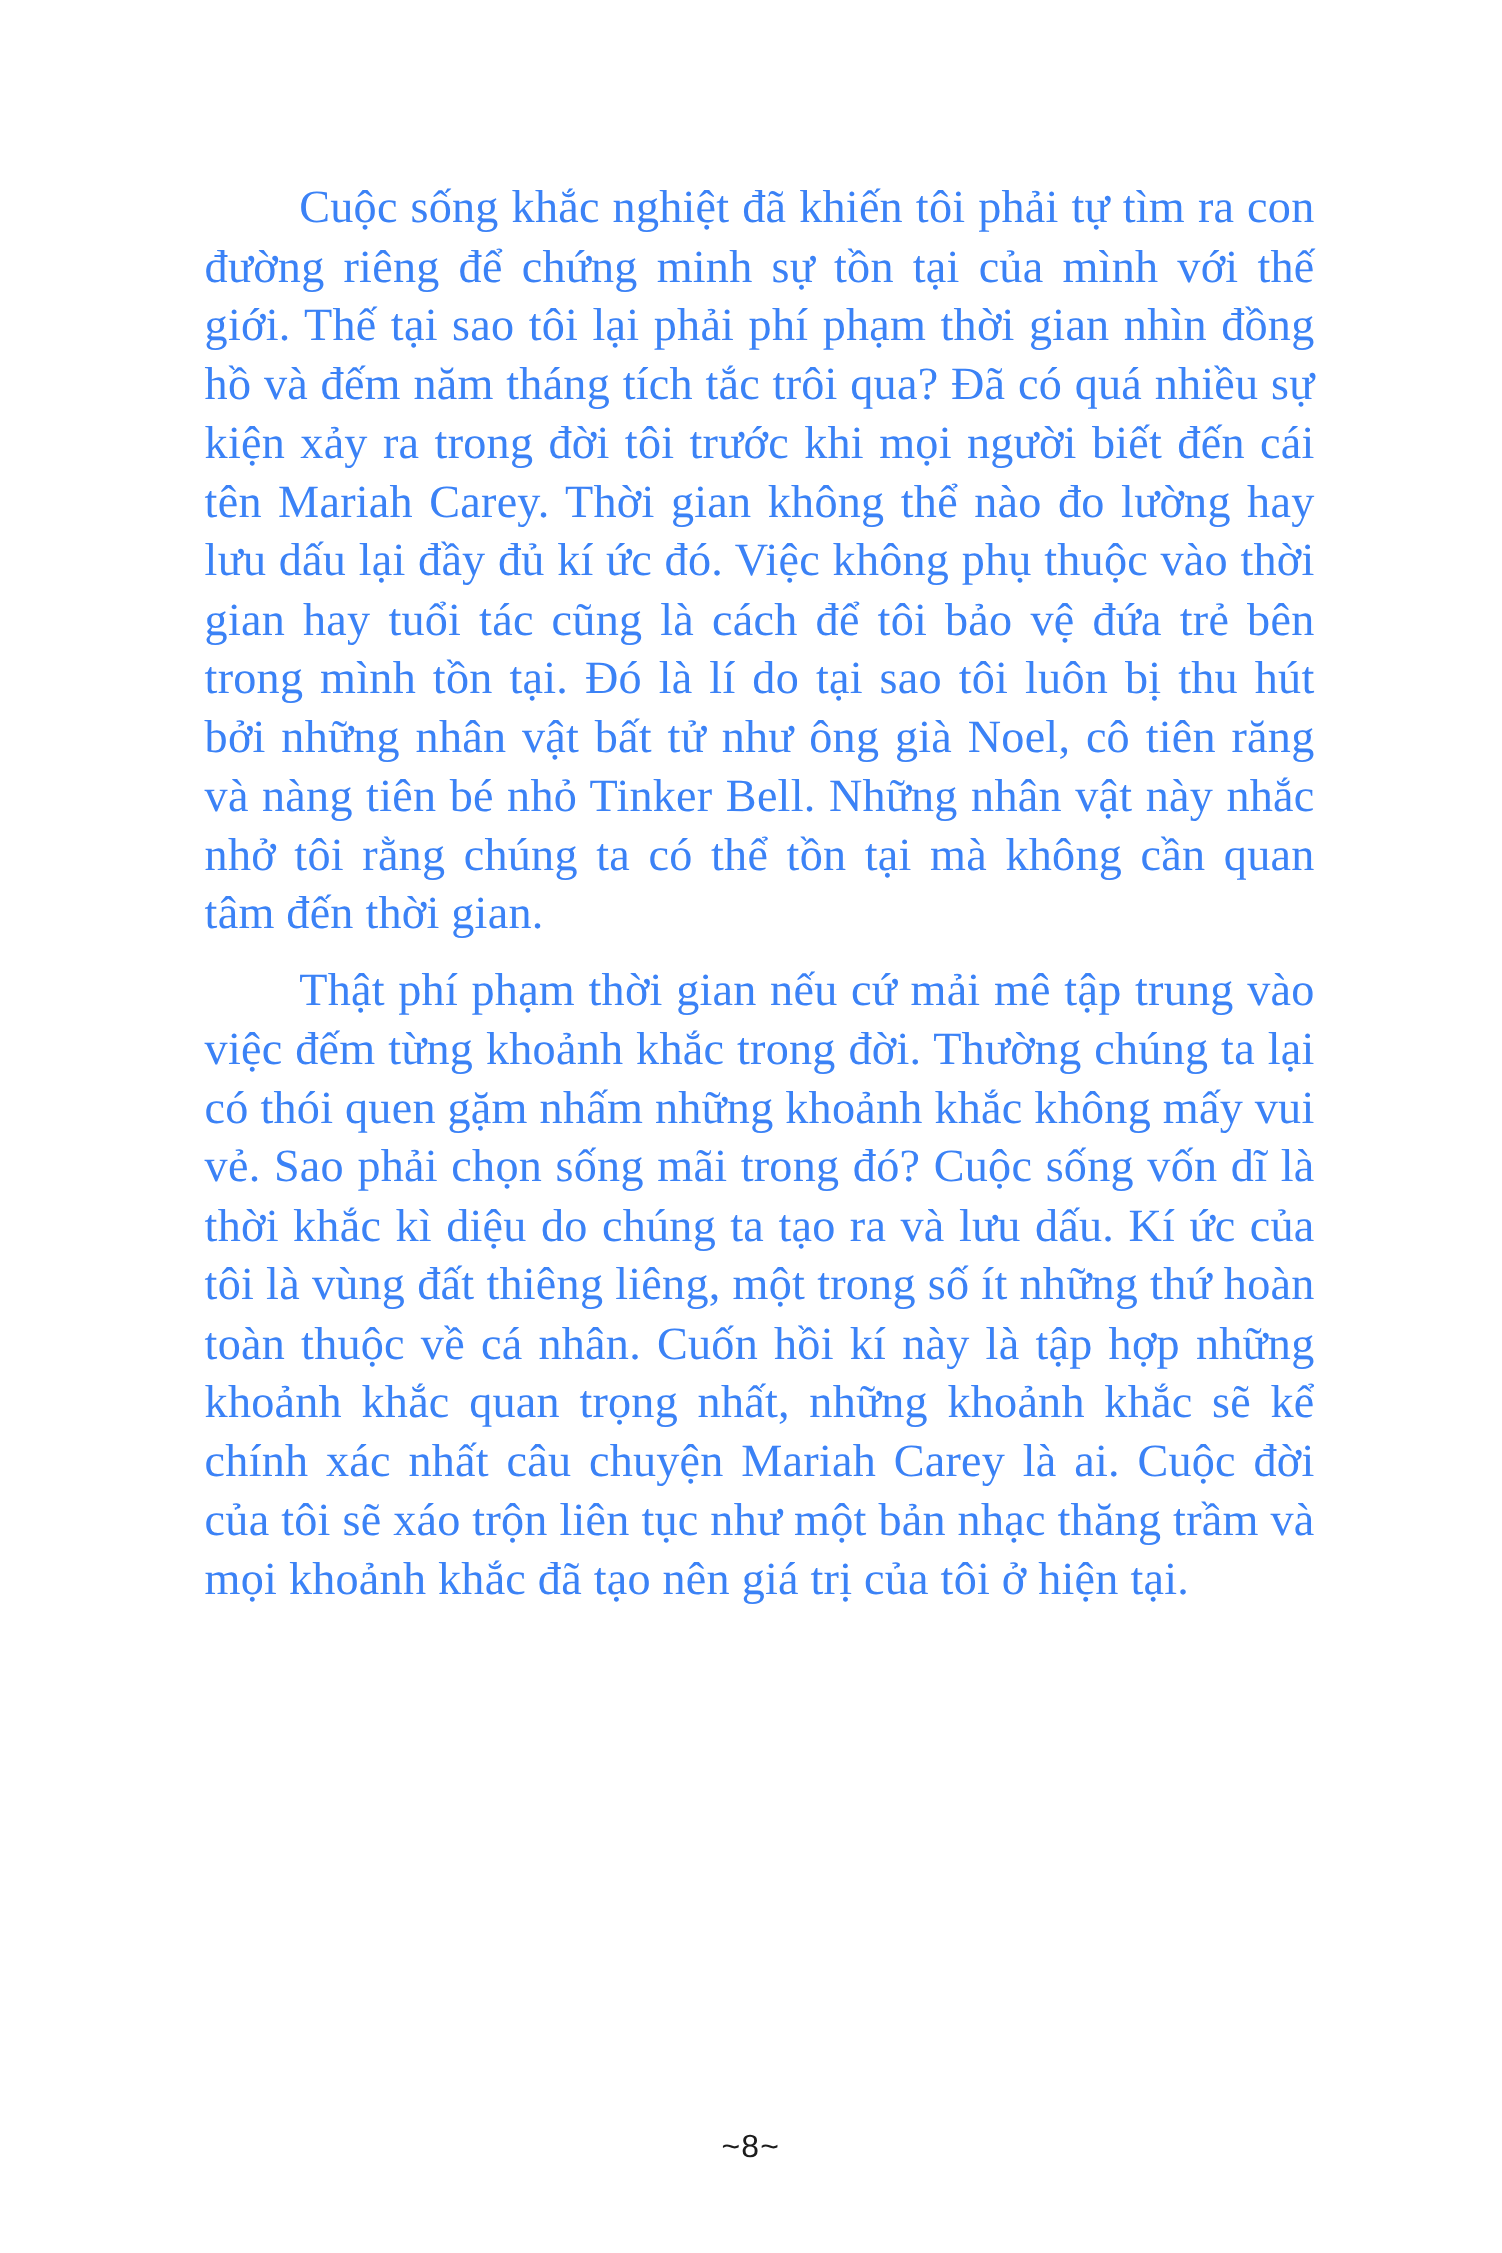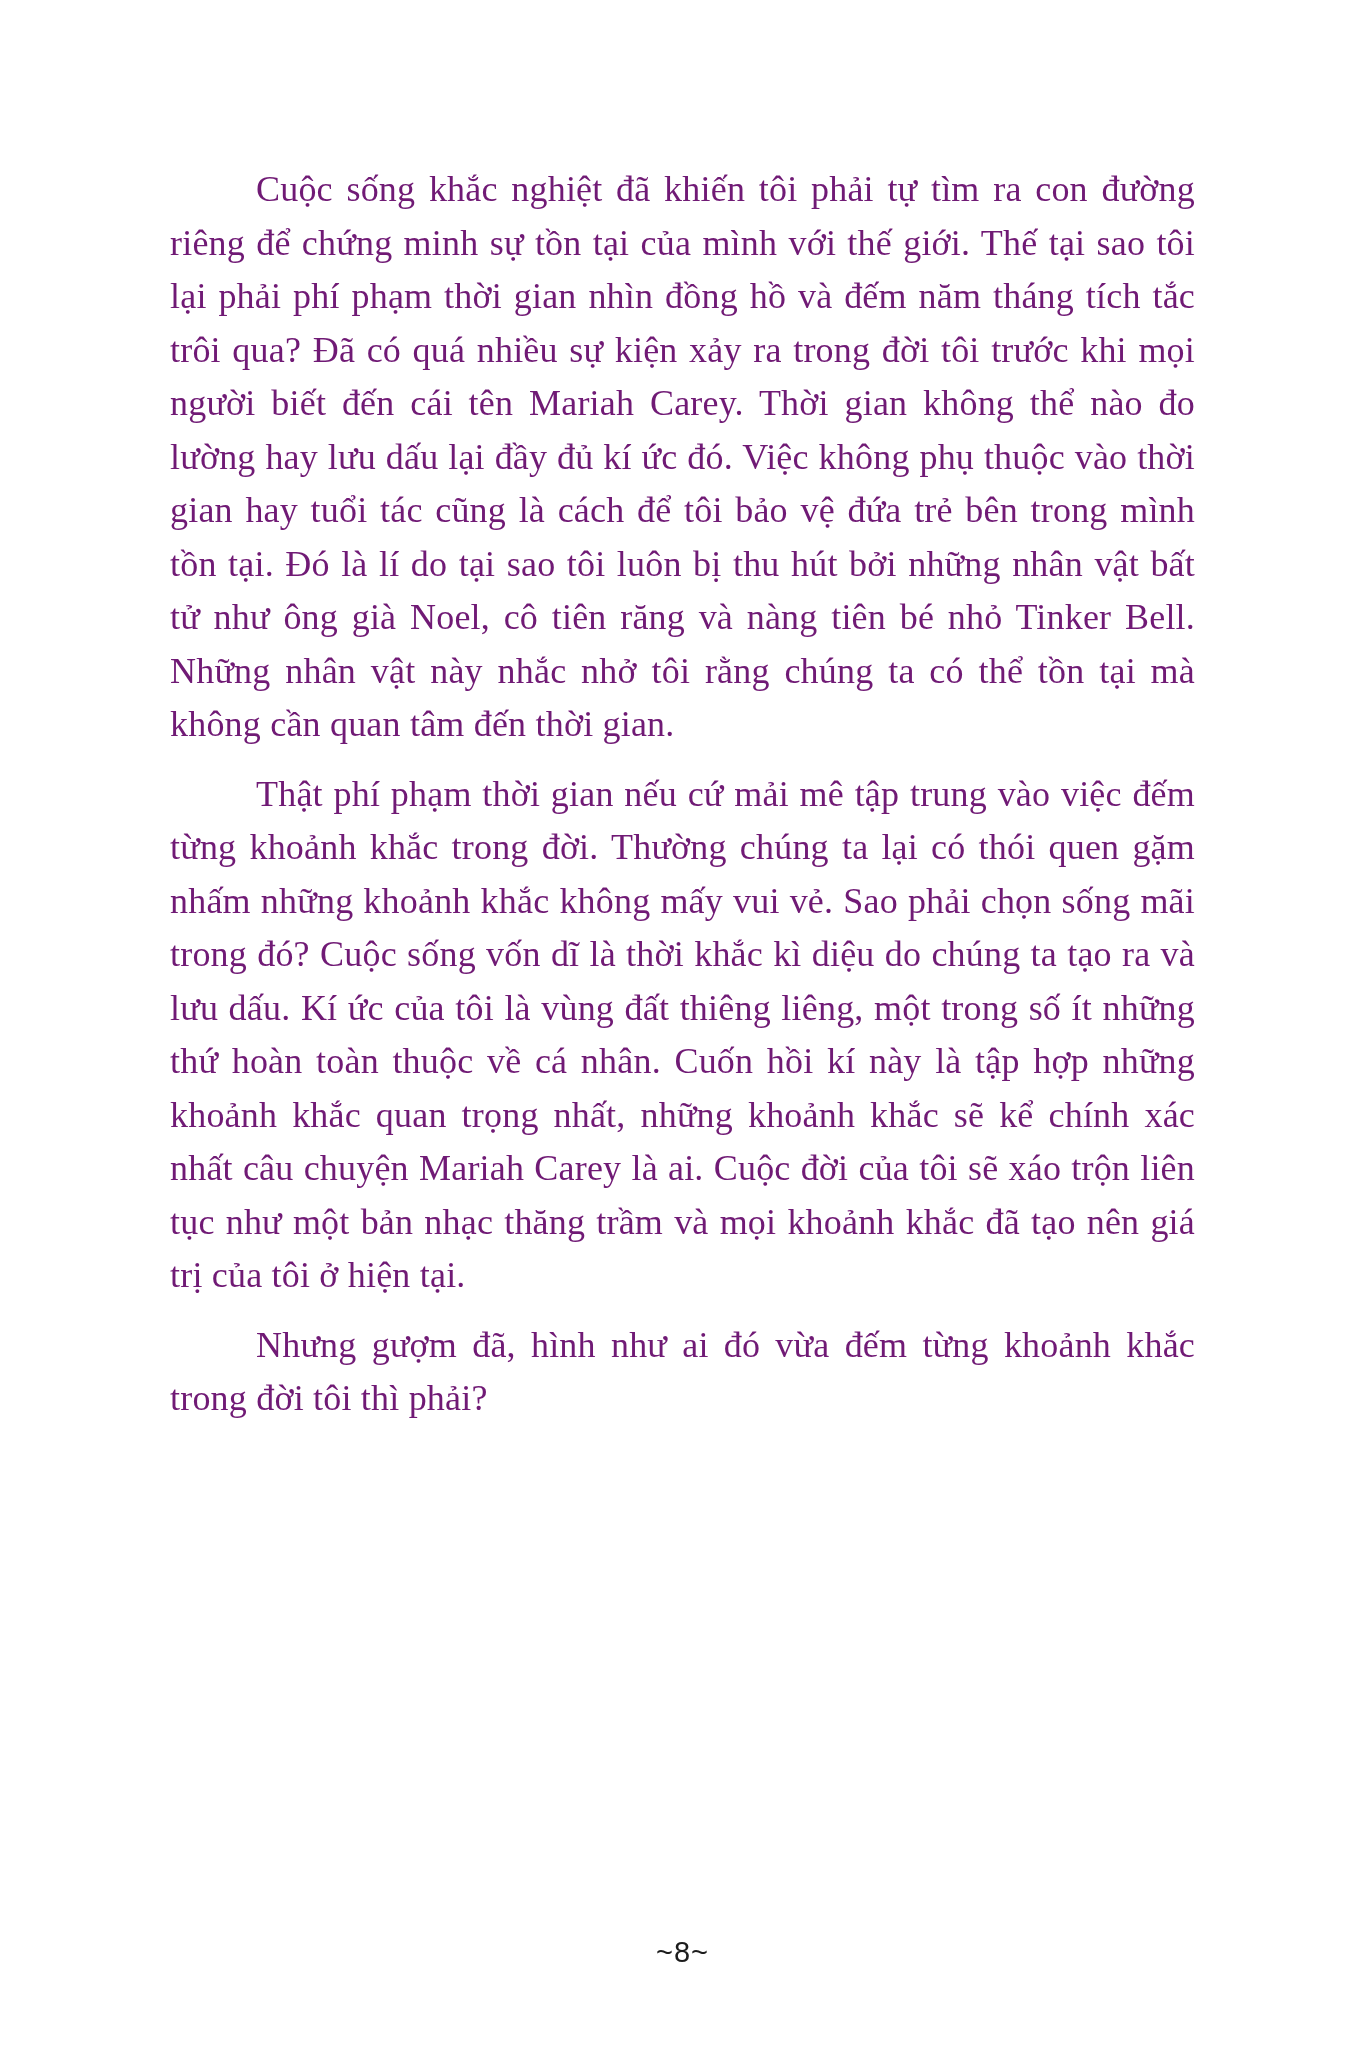--- a/index.html
+++ b/index.html
@@ -20,27 +20,27 @@
     background: #ffffff;
   }
   .text-block {
     position: absolute;
     left: 170px;
     top: 163px;
     width: 1025px;
     color: #1c1c1c;
   }
   .para {
-    margin: 0 0 16px 0;
-    font-size: 36px;
+    margin: 0 0 16px 16px;
+    font-size: 42px;
     line-height: 53.5px;
     text-align: justify;
     text-indent: 86px;
     letter-spacing: 0.2px;
-    color: #701a75;
+    color: #3b82f6;
   }
   .para:last-child {
     margin-bottom: 0;
   }
   .page-number {
     position: absolute;
     top: 1936px;
     left: 0;
     width: 1365px;
     text-align: center;
@@ -51,18 +51,17 @@
   }
 </style>
 </head>
 <body>
 
 <div class="page">
 
   <main class="text-block">
     <p class="para">Cuộc sống khắc nghiệt đã khiến tôi phải tự tìm ra con đường riêng để chứng minh sự tồn tại của mình với thế giới. Thế tại sao tôi lại phải phí phạm thời gian nhìn đồng hồ và đếm năm tháng tích tắc trôi qua? Đã có quá nhiều sự kiện xảy ra trong đời tôi trước khi mọi người biết đến cái tên Mariah Carey. Thời gian không thể nào đo lường hay lưu dấu lại đầy đủ kí ức đó. Việc không phụ thuộc vào thời gian hay tuổi tác cũng là cách để tôi bảo vệ đứa trẻ bên trong mình tồn tại. Đó là lí do tại sao tôi luôn bị thu hút bởi những nhân vật bất tử như ông già Noel, cô tiên răng và nàng tiên bé nhỏ Tinker Bell. Những nhân vật này nhắc nhở tôi rằng chúng ta có thể tồn tại mà không cần quan tâm đến thời gian.</p>
     <p class="para">Thật phí phạm thời gian nếu cứ mải mê tập trung vào việc đếm từng khoảnh khắc trong đời. Thường chúng ta lại có thói quen gặm nhấm những khoảnh khắc không mấy vui vẻ. Sao phải chọn sống mãi trong đó? Cuộc sống vốn dĩ là thời khắc kì diệu do chúng ta tạo ra và lưu dấu. Kí ức của tôi là vùng đất thiêng liêng, một trong số ít những thứ hoàn toàn thuộc về cá nhân. Cuốn hồi kí này là tập hợp những khoảnh khắc quan trọng nhất, những khoảnh khắc sẽ kể chính xác nhất câu chuyện Mariah Carey là ai. Cuộc đời của tôi sẽ xáo trộn liên tục như một bản nhạc thăng trầm và mọi khoảnh khắc đã tạo nên giá trị của tôi ở hiện tại.</p>
-    <p class="para">Nhưng gượm đã, hình như ai đó vừa đếm từng khoảnh khắc trong đời tôi thì phải?</p>
   </main>
 
   <footer class="page-number">~8~</footer>
 
 </div>
 
 </body></html>

